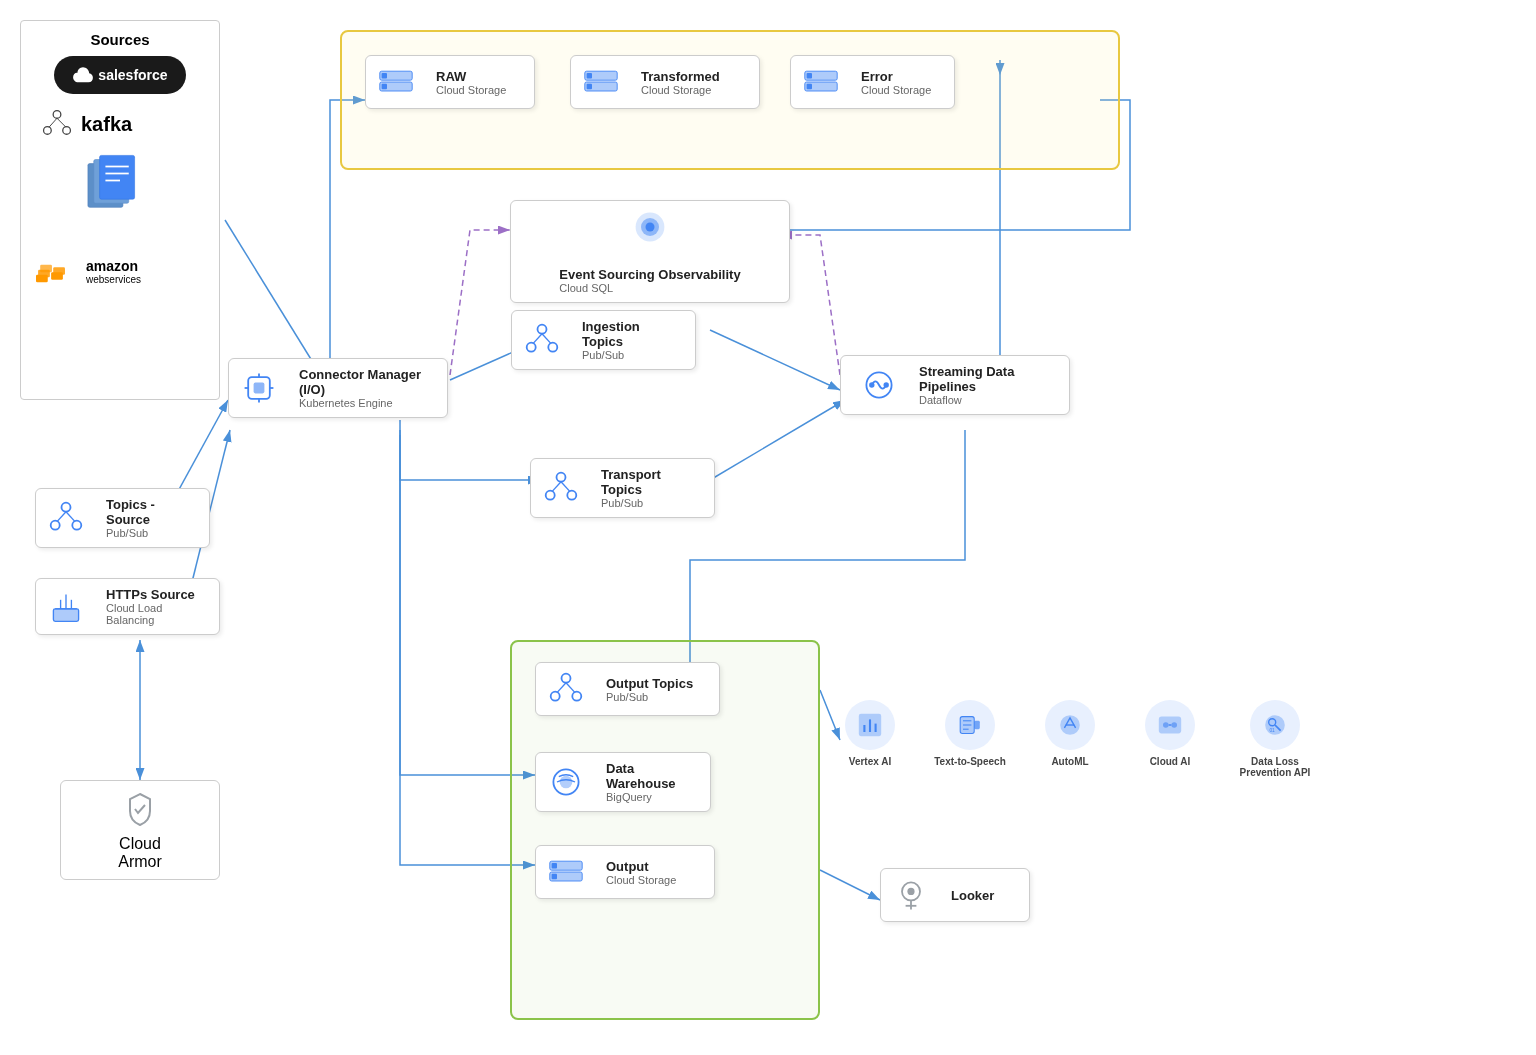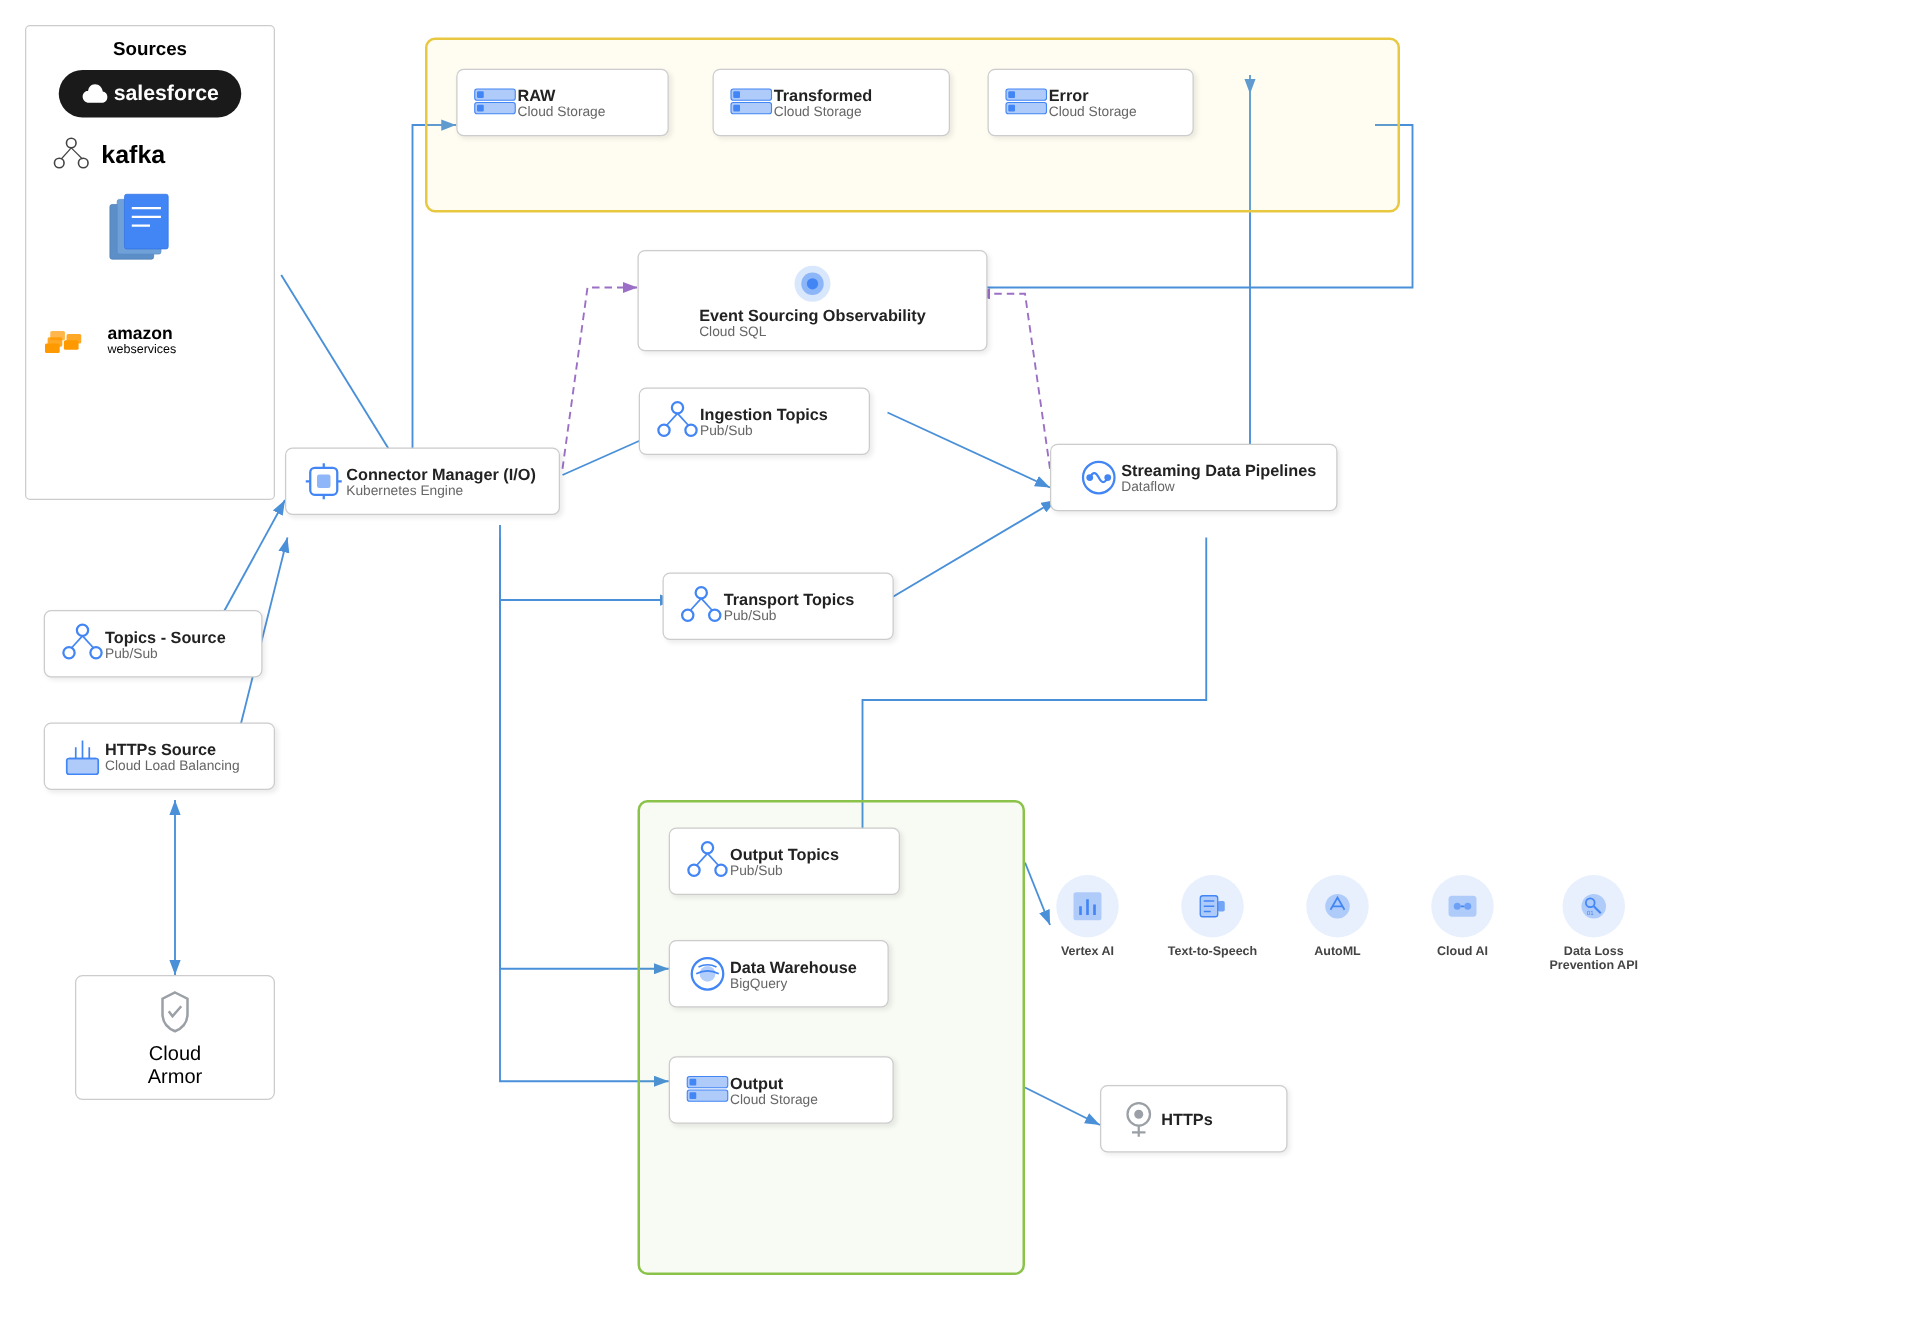--- a/index.html
+++ b/index.html
@@ -39,21 +39,21 @@
 
     
     .node-box {
       position: absolute;
       background: #fff;
       border: 1.5px solid #ccc;
       border-radius: 6px;
       padding: 8px 12px;
       display: flex;
       align-items: center;
-      gap: 0;
+      gap: 22px;
       box-shadow: 2px 2px 4px rgba(0,0,0,0.08);
     }
     .node-box .node-icon {
       width: 36px;
       height: 36px;
       flex-shrink: 0;
     }
     .node-label {
       font-weight: bold;
       font-size: 13px;
@@ -205,21 +205,21 @@
   </svg>
 
   <div class="sources-box">
     <div class="sources-title">Sources</div>
 
     <div style="display:flex;justify-content:center;margin-bottom:14px;">
       <div style="background:#1a1a1a;border-radius:40px;padding:8px 18px;display:flex;align-items:center;gap:4px;">
         <svg width="22" height="22" viewBox="0 0 100 100">
           <path d="M50 15 C35 15 25 28 25 40 C15 38 5 48 5 60 C5 73 15 83 28 83 L75 83 C88 83 95 73 95 62 C95 52 88 43 78 42 C78 28 65 15 50 15Z" fill="white"></path>
         </svg>
-        <span style="color:white;font-size:17px;font-weight:bold;">salesforce</span>
+        <span style="color:white;font-size:14px;font-weight:bold;">salesforce</span>
       </div>
     </div>
 
     <div style="display:flex;align-items:center;gap:8px;margin-bottom:14px;padding:0 10px;">
       <svg width="32" height="32" viewBox="0 0 100 100">
         <circle cx="50" cy="20" r="12" fill="none" stroke="#444" stroke-width="4"></circle>
         <circle cx="20" cy="70" r="12" fill="none" stroke="#444" stroke-width="4"></circle>
         <circle cx="80" cy="70" r="12" fill="none" stroke="#444" stroke-width="4"></circle>
         <line x1="50" y1="32" x2="25" y2="60" stroke="#444" stroke-width="3"></line>
         <line x1="50" y1="32" x2="78" y2="60" stroke="#444" stroke-width="3"></line>
@@ -509,17 +509,17 @@
   </div>
 
   <div class="node-box" style="left:880px;top:868px;width:150px;">
     <svg class="node-icon" viewBox="0 0 40 40">
       <circle cx="20" cy="16" r="10" fill="none" stroke="#9aa0a6" stroke-width="2"></circle>
       <circle cx="20" cy="16" r="4" fill="#9aa0a6"></circle>
       <line x1="20" y1="26" x2="20" y2="36" stroke="#9aa0a6" stroke-width="2"></line>
       <line x1="14" y1="32" x2="26" y2="32" stroke="#9aa0a6" stroke-width="2"></line>
     </svg>
     <div>
-      <div class="node-label">HTTPs</div>
+      <div class="node-label">Looker</div>
     </div>
   </div>
 
 </div>
 
 </body></html>

